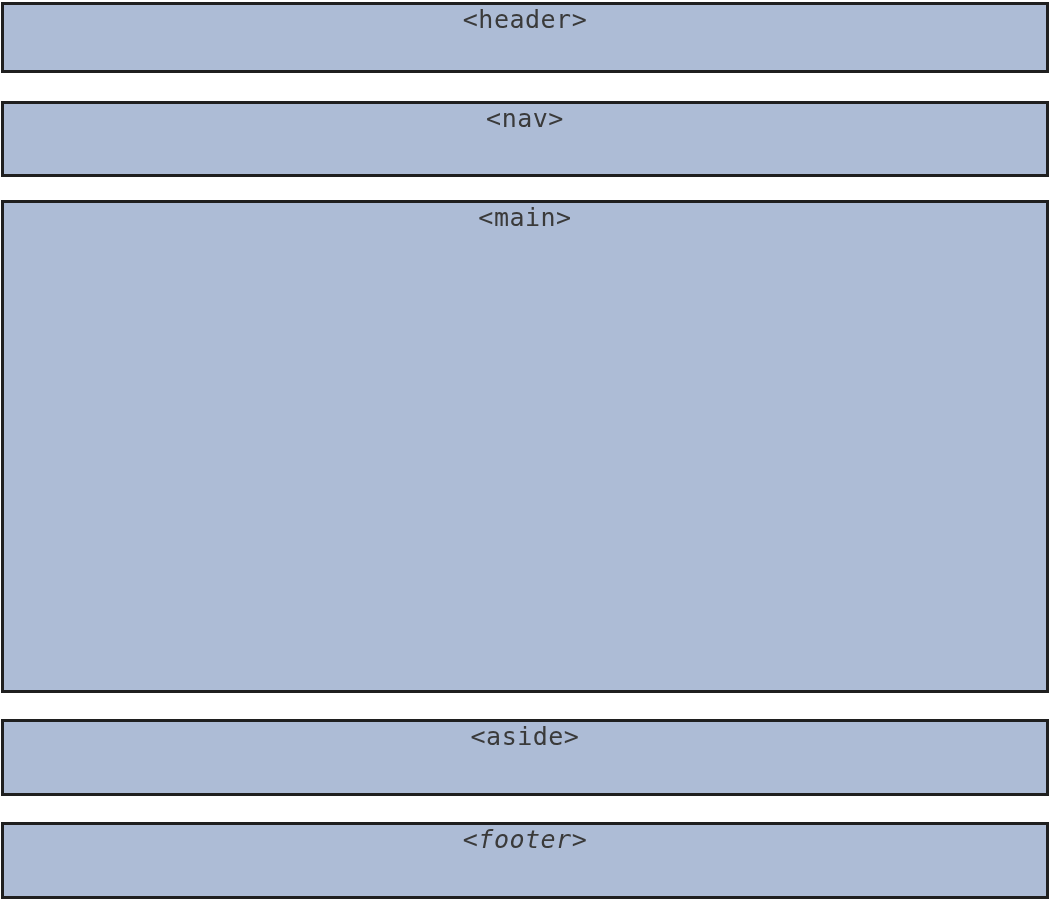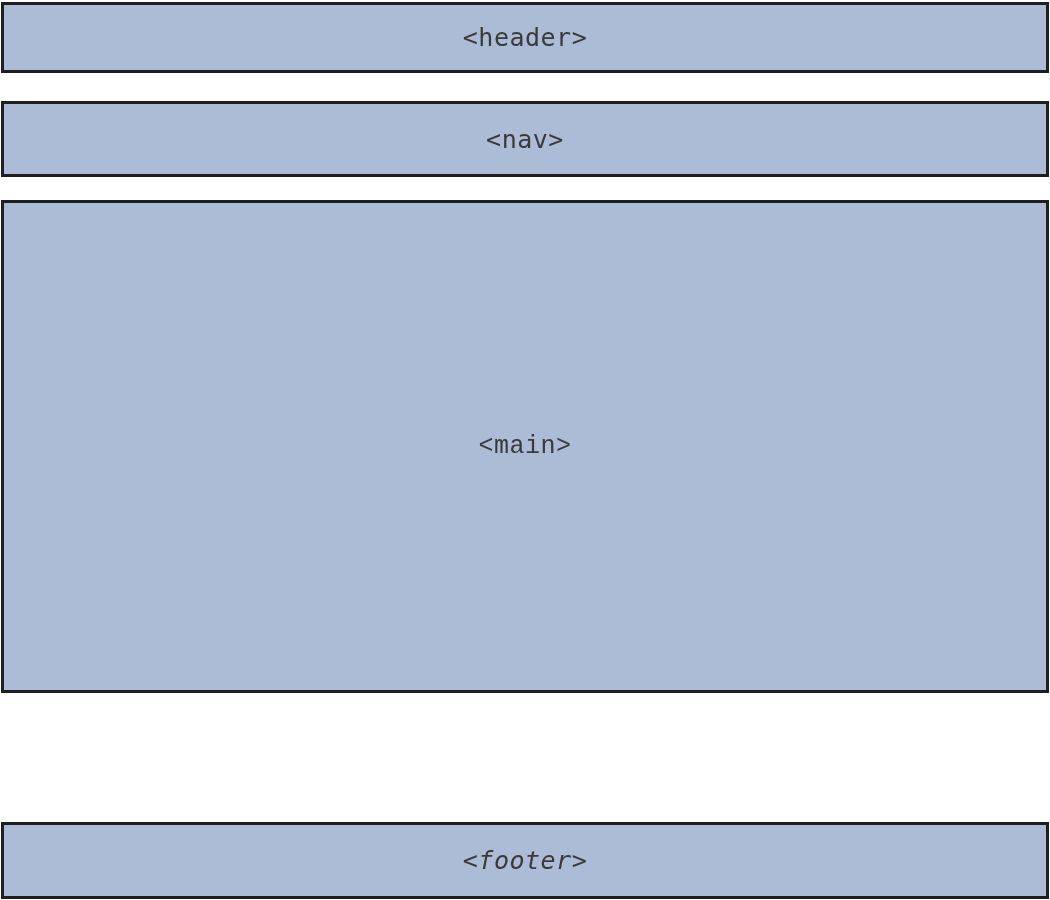--- a/index.html
+++ b/index.html
@@ -22,50 +22,52 @@
     background: #ffffff;
   }
   .layout-box {
     position: absolute;
     left: 1px;
     right: 1px;
     box-sizing: border-box;
     background: #adbcd6;
     border: 3px solid #1f1f1f;
     display: flex;
-    align-items: center;
     justify-content: center;
   }
   .layout-box .label {
     font-size: 25px;
     color: #3a3a3a;
     letter-spacing: 0.5px;
     white-space: pre;
   }
   .box-header { top: 2px;   height: 71px;  }
   .box-nav    { top: 101px; height: 76px;  }
-  .box-main   { top: 200px; height: 493px; font-family: Liberation Mono, monospace; }
+  .box-main   { top: 200px; height: 493px; }
   .box-aside  { top: 719px; height: 77px;  }
   .box-footer { top: 822px; height: 77px; font-style: italic;  }
 </style>
 </head>
 <body>
 
 <div class="canvas">
 
   <div class="layout-box box-header">
     <span class="label">&lt;header&gt;</span>
   </div>
 
   <div class="layout-box box-nav">
     <span class="label">&lt;nav&gt;</span>
   </div>
 
   <div class="layout-box box-main">
     <span class="label">&lt;main&gt;</span>
   </div>
 
+  <div class="layout-box box-aside">
+    <span class="label">&lt;aside&gt;</span>
+  </div>
 
   <div class="layout-box box-footer">
     <span class="label">&lt;footer&gt;</span>
   </div>
 
 </div>
 
 </body></html>

